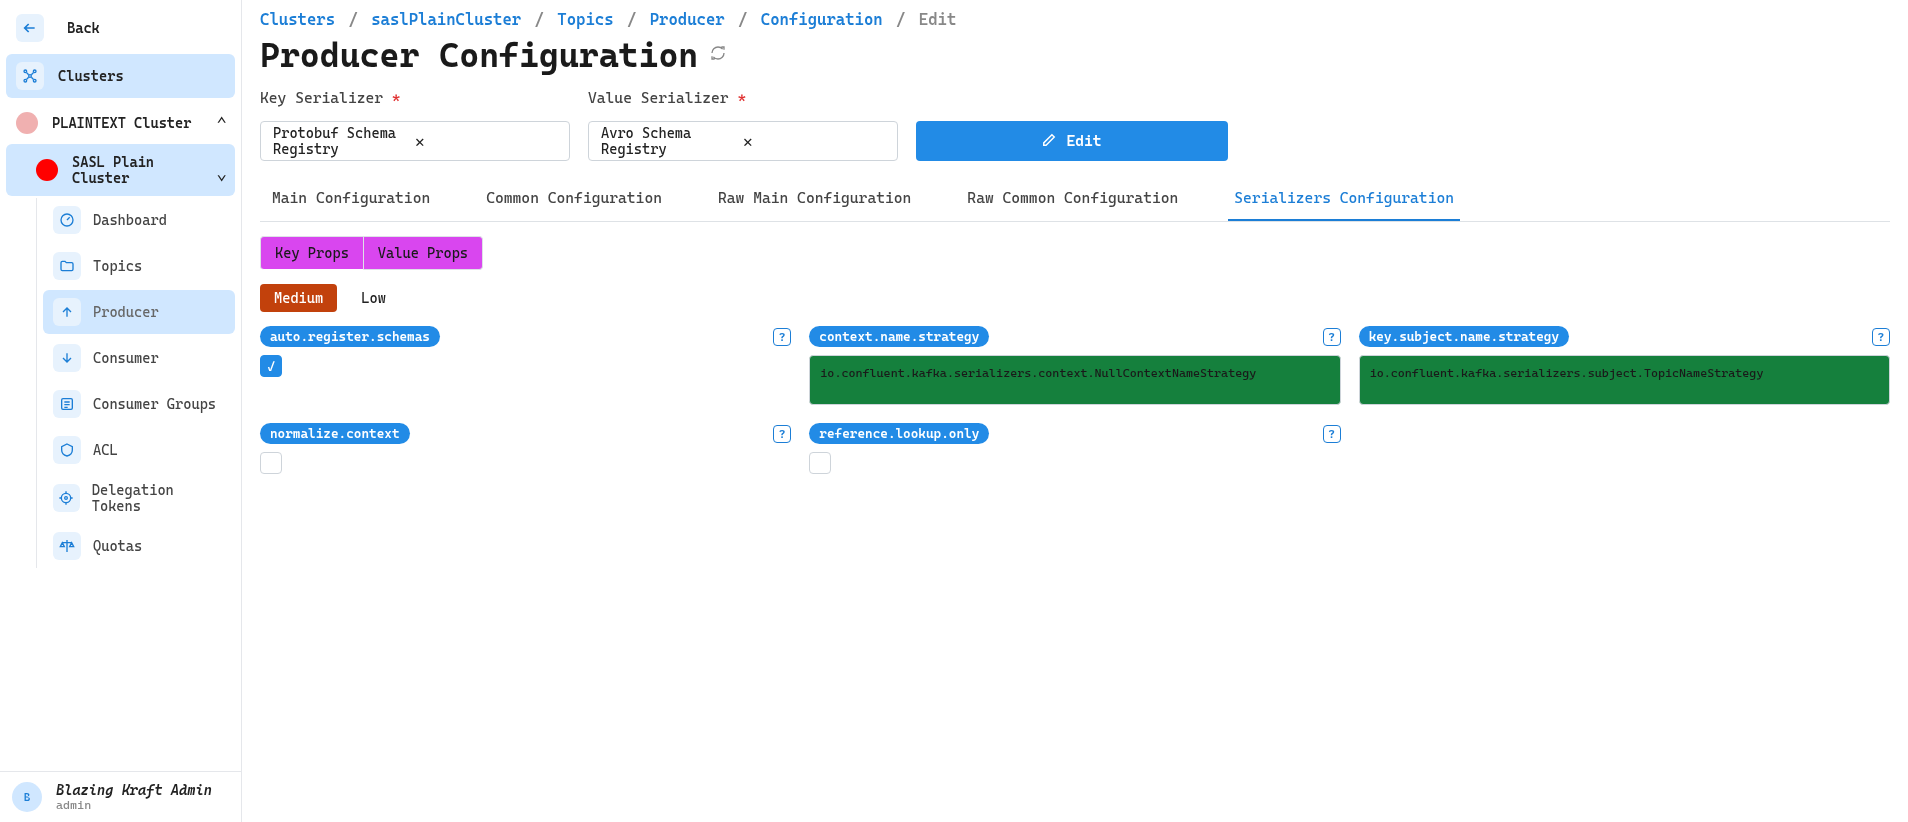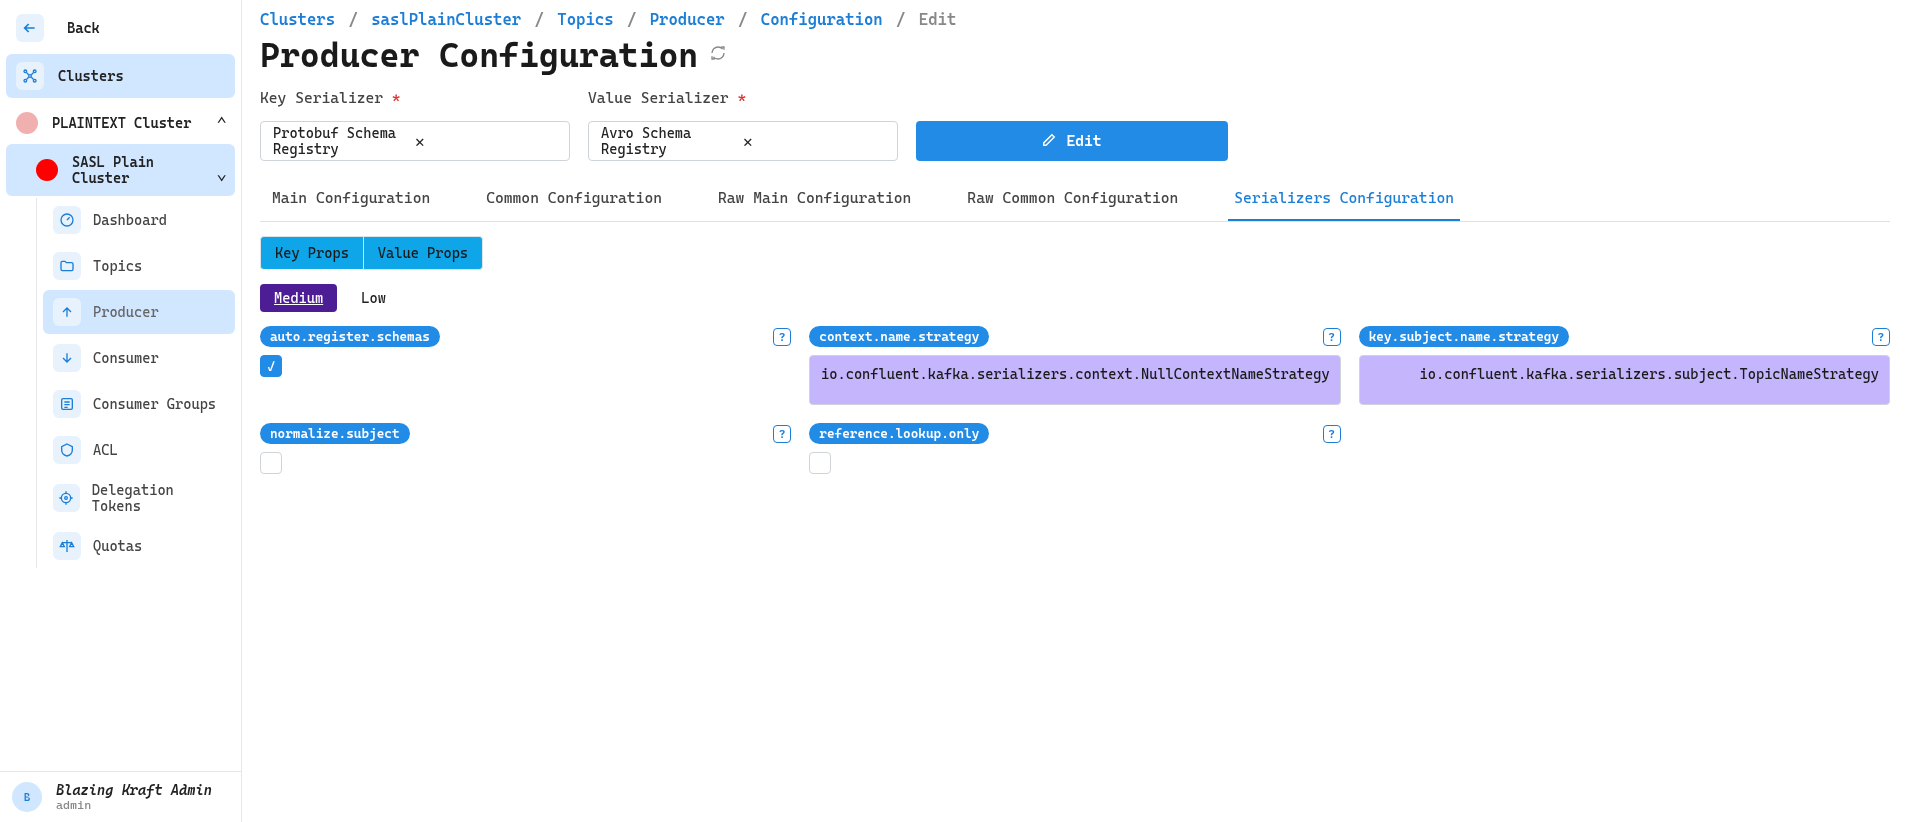--- a/index.html
+++ b/index.html
@@ -56,40 +56,40 @@
   .clear-x { color: #888; cursor: pointer; font-size: 16px; }
   
   .edit-btn { width: 312px; height: 40px; background: #228be6; color: #fff; border: none; border-radius: 4px; font-family: inherit; font-size: 15px; font-weight: 600; display: flex; align-items: center; justify-content: center; gap: 10px; cursor: pointer; }
   .edit-btn .e-icon { font-size: 14px; }
   
   .tabrow { border-bottom: 1px solid #dee2e6; display: flex; gap: 44px; padding: 0 6px; }
   .tab { padding: 10px 6px 12px; font-size: 15px; font-weight: 500; color: #444; cursor: pointer; border-bottom: 2px solid transparent; }
   .tab.active { color: #1c7ed6; border-bottom-color: #1c7ed6; }
   
   .subtabs { display: flex; margin-top: 14px; }
-  .subtab { padding: 8px 14px; font-size: 14px; font-weight: 500; border: 1px solid #dee2e6; cursor: pointer; background: #0ea5e9; }
+  .subtab { padding: 8px 14px; font-size: 14px; font-weight: 500; border: 1px solid #dee2e6; cursor: pointer; background: #d946ef; }
   .subtab:first-child { border-radius: 4px 0 0 4px; }
   .subtab:last-child { border-radius: 0 4px 4px 0; border-left: none; }
   .subtab.active { border-bottom: 1px solid #fff; position: relative; }
   
   .chiprow { display: flex; gap: 10px; margin-top: 14px; margin-bottom: 14px; }
   .chip { padding: 6px 14px; border-radius: 4px; font-size: 14px; font-weight: 500; cursor: pointer; }
-  .chip.active { background: #4c1d95; color: #fff; text-decoration: underline; }
+  .chip.active { background: #c2410c; color: #fff; }
   .chip.plain { background: #fff; color: #222; }
   
-  .props-grid { display: grid; grid-template-columns: repeat(3, 1fr); gap: 18px 18px; margin-top: 10px; text-align: right; }
+  .props-grid { display: grid; grid-template-columns: repeat(3, 1fr); gap: 18px 18px; margin-top: 10px; }
   .prop { display: flex; flex-direction: column; gap: 8px; }
   .prop-head { display: flex; align-items: center; justify-content: space-between; }
   .prop-name { background: #228be6; color: #fff; padding: 3px 10px; border-radius: 999px; font-size: 13px; font-weight: 600; }
   .help-ic { width: 18px; height: 18px; border: 1.5px solid #1c7ed6; color: #1c7ed6; border-radius: 4px; display: flex; align-items: center; justify-content: center; font-size: 12px; font-weight: 600; cursor: pointer; }
   
   .cbox { width: 22px; height: 22px; border: 1px solid #ced4da; border-radius: 4px; display: flex; align-items: center; justify-content: center; cursor: pointer; background: #fff; }
   .cbox.checked { background: #228be6; border-color: #228be6; color: #fff; font-size: 14px; }
   
-  .text-area { width: 100%; min-height: 50px; border: 1px solid #ced4da; border-radius: 4px; padding: 8px 10px; font-family: inherit; font-size: 14px; resize: none; background: #c4b5fd; line-height: 1.5; word-break: break-all; }
+  .text-area { width: 100%; min-height: 50px; border: 1px solid #ced4da; border-radius: 4px; padding: 8px 10px; font-family: inherit; font-size: 12px; resize: none; background: #15803d; line-height: 1.5; word-break: break-all; }
 </style>
 </head>
 <body>
 
 <div class="app">
 
   <aside class="sidebar">
     <div class="sidebar-top">
       <div class="back-btn">
         <span class="back-icon-box">
@@ -299,21 +299,21 @@
       <div class="prop">
         <div class="prop-head">
           <span class="prop-name">key.subject.name.strategy</span>
           <span class="help-ic">?</span>
         </div>
         <div class="text-area">io.confluent.kafka.serializers.subject.TopicNameStrategy</div>
       </div>
 
       <div class="prop">
         <div class="prop-head">
-          <span class="prop-name">normalize.subject</span>
+          <span class="prop-name">normalize.context</span>
           <span class="help-ic">?</span>
         </div>
         <div class="cbox"></div>
       </div>
 
       <div class="prop">
         <div class="prop-head">
           <span class="prop-name">reference.lookup.only</span>
           <span class="help-ic">?</span>
         </div>

